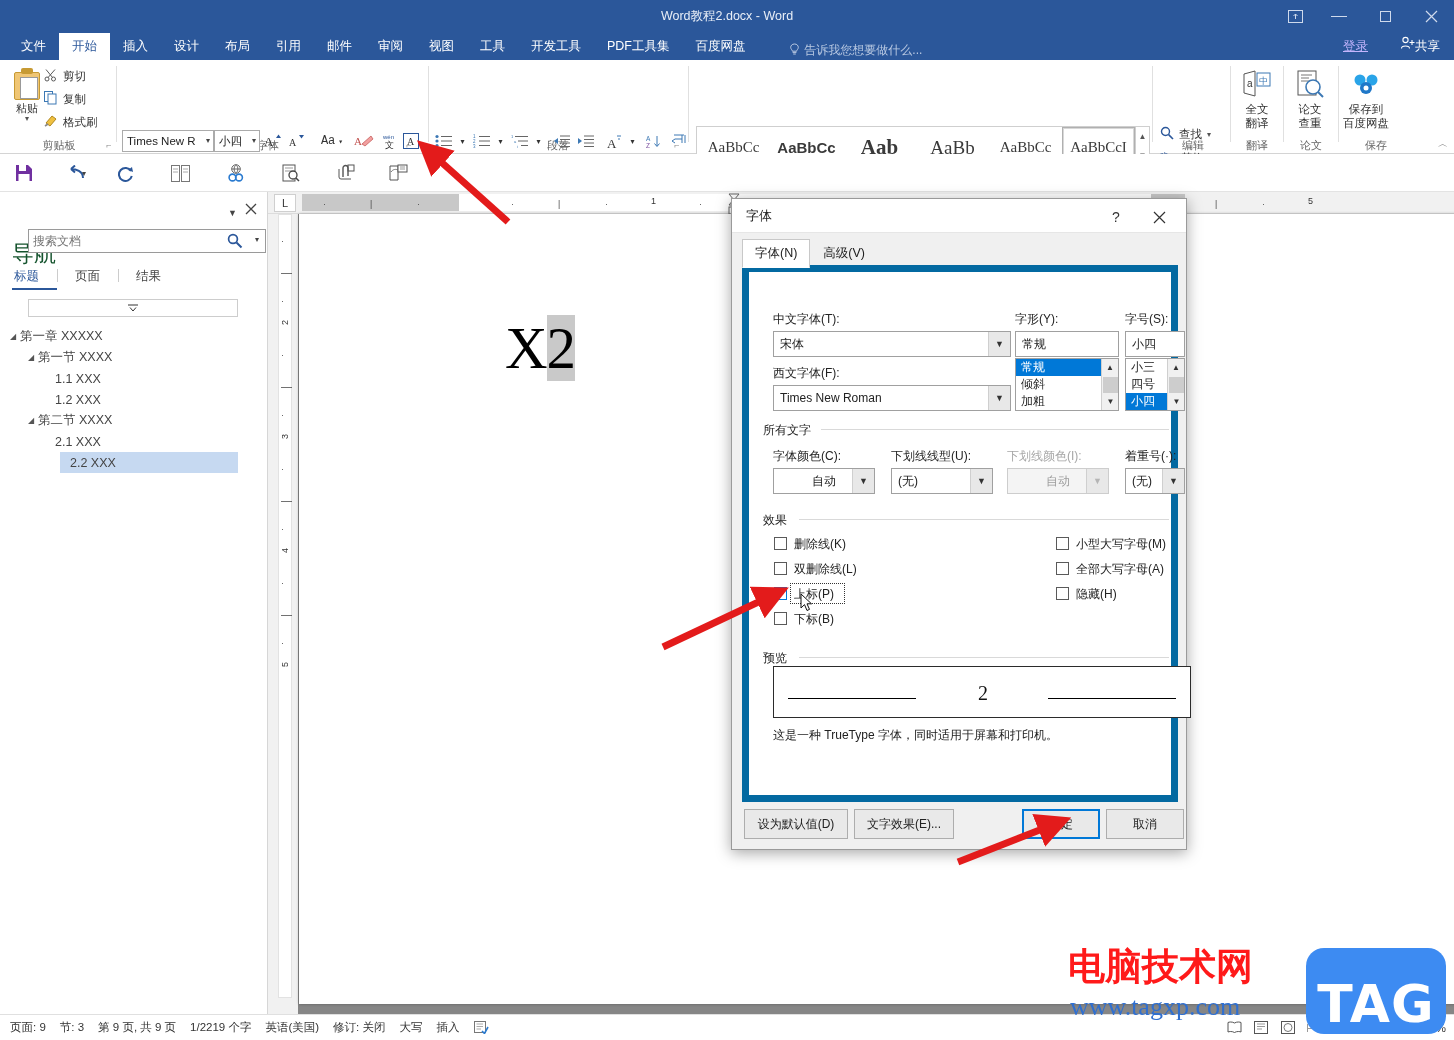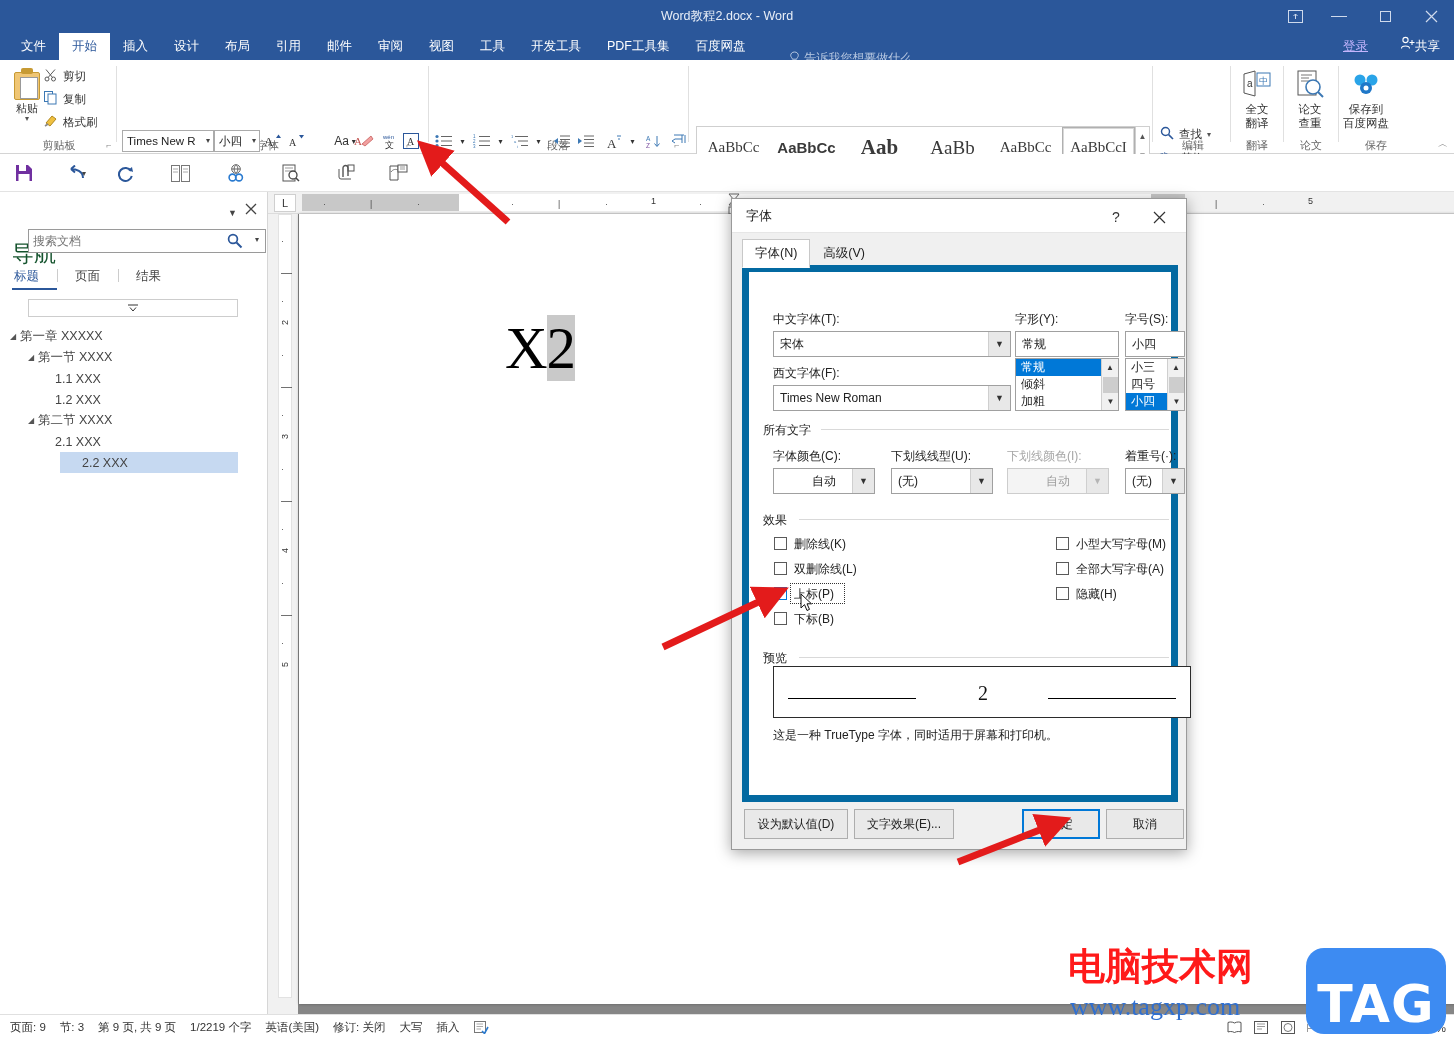--- a/index.html
+++ b/index.html
@@ -33,21 +33,21 @@
     position:absolute; left:0; top:33px; width:1454px; height:27px;
     background:#2b579a;
   }
   .tabs{ position:absolute; left:8px; top:0; display:flex; height:27px; align-items:stretch; }
   .tab{
     padding:0 13px; height:27px; line-height:27px; color:#ffffff; font-size:12.5px;
     white-space:nowrap;
   }
   .tab.active{ background:#ffffff; color:#2b579a; }
   .tellme{
-    position:absolute; left:789px; top:12px; height:27px; line-height:27px;
+    position:absolute; left:789px; top:4px; height:27px; line-height:27px;
     color:#b9c9e2; font-size:12px; white-space:nowrap;
   }
   .bulb{ display:inline-block; width:12px; }
   .signin{
     position:absolute; right:86px; top:0; height:27px; line-height:27px; color:#c4b5fd;
     font-size:12.5px; text-decoration:underline;
   }
   .share{
     position:absolute; right:4px; top:0; height:27px; line-height:27px; color:#fff;
     font-size:12.5px; padding:0 10px; display:flex; align-items:center; 
@@ -397,21 +397,21 @@
         <text x="0" y="13" font-size="13" font-family="Liberation Serif, serif" fill="#333">A</text>
         <path d="M12 5 L14.5 1.5 L17 5" fill="#2b579a"></path>
       </svg>
   </div>
   <div class="rb" style="left:285px;top:70px;width:24px;height:22px;">
     <svg width="18" height="16" viewBox="0 0 18 16">
         <text x="1" y="13" font-size="10" font-family="Liberation Serif, serif" fill="#333">A</text>
         <path d="M11 2 L13.5 5.5 L16 2" fill="#2b579a"></path>
       </svg>
   </div>
-  <div class="rb" style="left:329px;top:70px;width:32px;height:22px;">
+  <div class="rb" style="left:316px;top:70px;width:32px;height:22px;font-family:Liberation Mono, monospace;">
     <span style="font-size:12px;">Aa</span>
       <span style="font-size:8px;margin-left:3px;">▾</span>
   </div>
   <div class="rb" style="left:350px;top:70px;width:28px;height:22px;">
     <svg width="20" height="16" viewBox="0 0 20 16">
         <text x="0" y="12" font-size="11" font-family="Liberation Serif, serif" fill="#c0504d">A</text>
         <path d="M8 11 L17 3 L19 6 L11 13 Z" fill="#f2a0a0" stroke="#c0504d" stroke-width="0.7"></path>
       </svg>
   </div>
   <div class="rb" style="left:378px;top:70px;width:24px;height:22px;">
@@ -807,21 +807,21 @@
     <span>1.2 XXX</span>
   </div>
   <div class="nav-item" style="top:218px;padding-left:28px;">
     <span class="nav-tri">◢</span>
     <span>第二节 XXXX</span>
   </div>
   <div class="nav-item" style="top:239px;padding-left:55px;">
     <span>2.1 XXX</span>
   </div>
   <div class="nav-item sel" style="top:260px;padding-left:55px;left:60px;width:178px;">
-    <span style="margin-left:-55px;padding-left:22px;">2.2 XXX</span>
+    <span style="margin-left:-55px;padding-left:10px;">2.2 XXX</span>
   </div>
 </div>
 
 <div class="docarea">
 
   <div class="hruler">
     <div class="tabsel">L</div>
     <div class="hruler-gray" style="left:34px;width:157px;"></div>
     <div class="hruler-white" style="left:191px;width:692px;"></div>
     <div class="hruler-gray" style="left:883px;width:34px;"></div>

